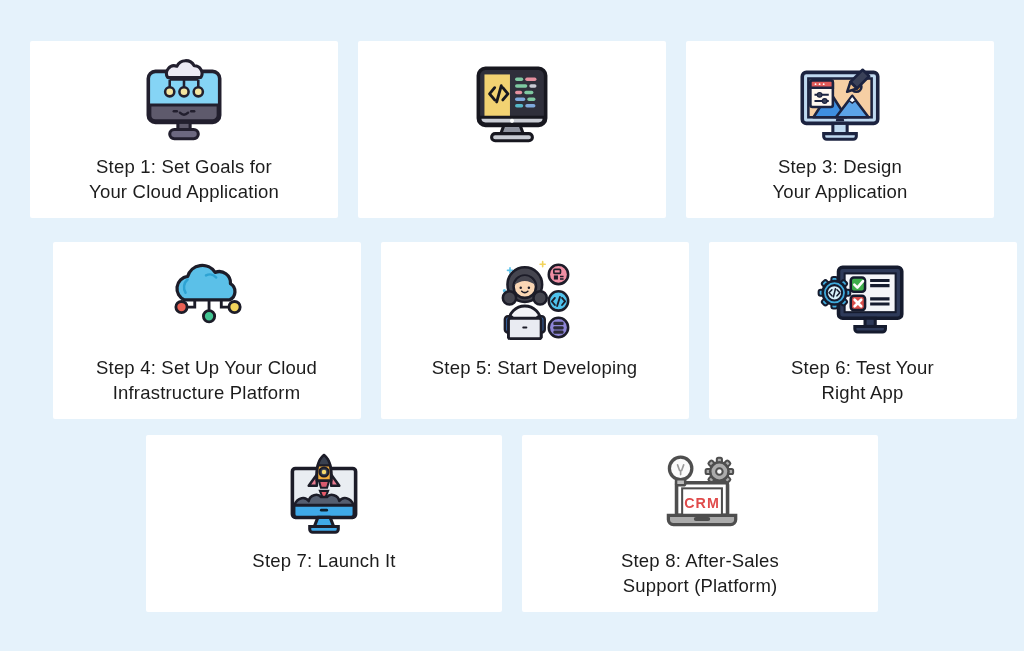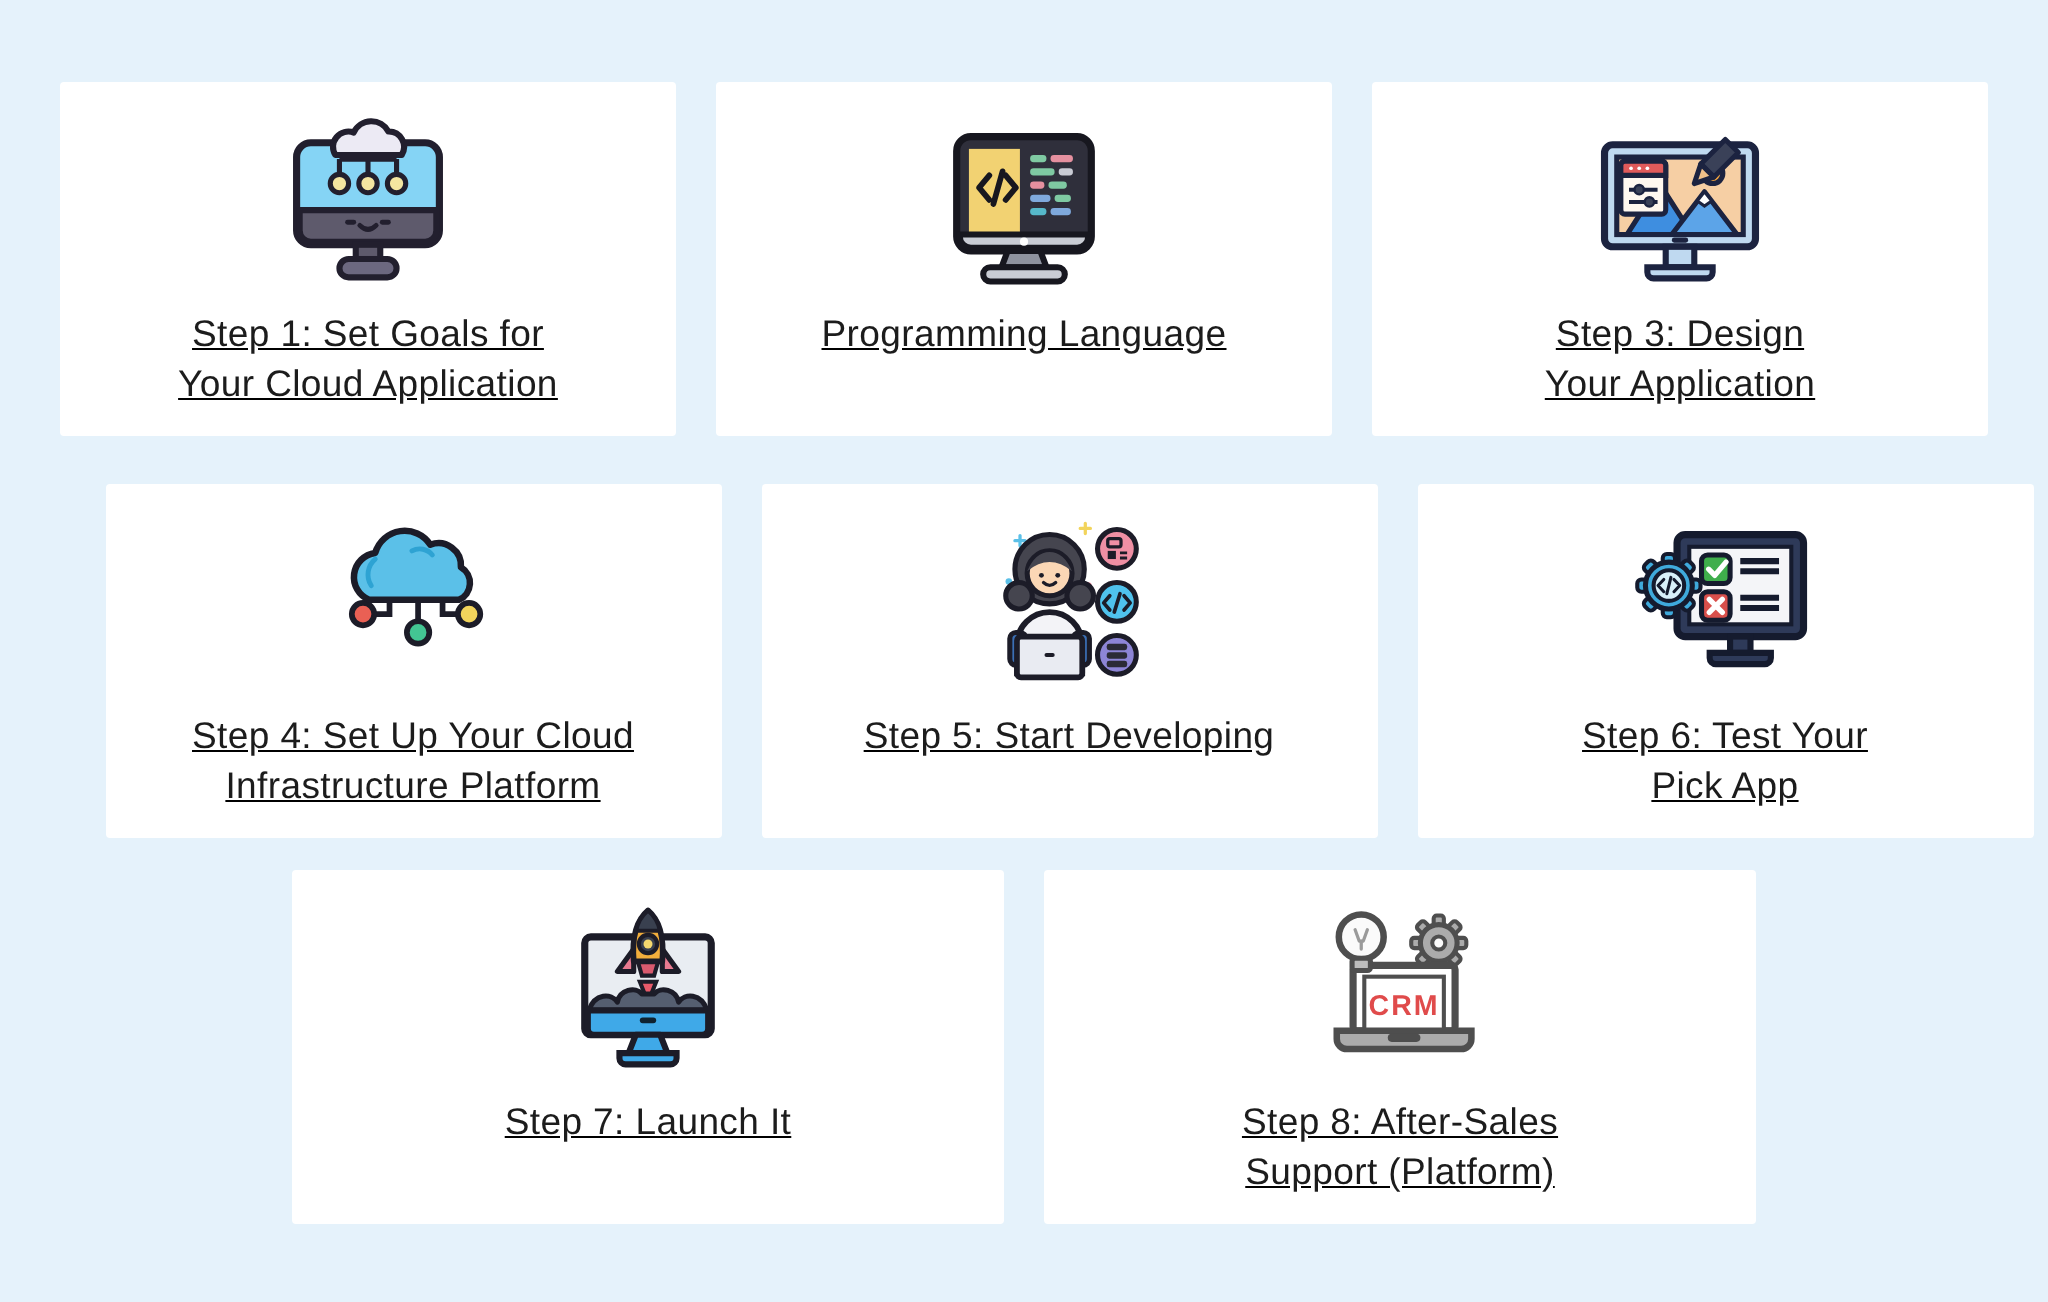--- a/index.html
+++ b/index.html
@@ -2,21 +2,21 @@
 <html><head>
 <meta charset="utf-8">
 <style>
   * { margin:0; padding:0; box-sizing:border-box; }
   html,body { width:1024px; height:651px; }
   body {
     background:#E5F2FB;
     font-family:"Liberation Sans", sans-serif;
     overflow:hidden;
   }
-  .page { width:1024px; height:651px; padding-top:41px;text-decoration:underline; }
+  .page { width:1024px; height:651px; padding-top:41px; }
   .row { display:flex; justify-content:center; gap:20px; }
   .row-1 { margin-bottom:24px; }
   .row-2 { margin-bottom:16px;margin-left:45px; }
   .card {
     background:#FFFFFF;
     width:308px; height:177px;
     border-radius:2px;
     display:flex; flex-direction:column; align-items:center;
     padding-top:15px;
   }
@@ -76,21 +76,20 @@
             <rect x="53" y="45" width="8" height="3.5" rx="1.7" fill="#56B8C9"></rect>
               <rect x="63" y="45" width="10" height="3.5" rx="1.7" fill="#7FA9DC"></rect>
           </g>
           <path d="M18.5 58 h63 v1 a5.5 5.5 0 0 1 -5.5 5.5 h-52 a5.5 5.5 0 0 1 -5.5 -5.5 z" fill="#C9CCD4" stroke="#17171F" stroke-width="3"></path>
           <circle cx="50" cy="61.5" r="2" fill="#FFFFFF"></circle>
           <path d="M42 66 l-3 8 h22 l-3 -8 z" fill="#8F939F" stroke="#17171F" stroke-width="3"></path>
           <rect x="30" y="74" width="40" height="7" rx="3.5" fill="#C9CCD4" stroke="#17171F" stroke-width="3"></rect>
         </svg>
       </div>
       <div class="label">
-        <div>Programming Language</div>
       </div>
     </div>
 
     <div class="card">
       <div class="icon-box">
         <svg width="102" height="90" viewBox="0 0 100 88">
           <rect x="13" y="14" width="74" height="50" rx="4" fill="#BFD9F0" stroke="#1C2340" stroke-width="3.5"></rect>
           <rect x="19" y="20" width="62" height="38" fill="#F6CFA4" stroke="#1C2340" stroke-width="2.5"></rect>
           <circle cx="66" cy="28" r="5" fill="#F0A23F" stroke="#1C2340" stroke-width="2.5"></circle>
           <path d="M24 58 L40 33 L56 58 Z" fill="#3E8EE0" stroke="#1C2340" stroke-width="2.5" stroke-linejoin="round"></path>
@@ -204,21 +203,21 @@
             <circle cx="0" cy="0" r="11.5" fill="#3FAADC" stroke="#151B2E" stroke-width="2.5"></circle>
             <circle cx="0" cy="0" r="7.5" fill="#D8F0FA" stroke="#151B2E" stroke-width="2"></circle>
             <path d="M-2.5 -3 l-2.8 3 2.8 3 M2.5 -3 l2.8 3 -2.8 3 M1 -4 l-2 8" stroke="#151B2E" stroke-width="1.5" fill="none" stroke-linecap="round" stroke-linejoin="round"></path>
           </g>
           <rect x="52" y="58" width="10" height="8" fill="#2E3A59" stroke="#151B2E" stroke-width="3"></rect>
           <path d="M42 66 h30 v2.5 a3 3 0 0 1 -3 3 h-24 a3 3 0 0 1 -3 -3 z" fill="#2E3A59" stroke="#151B2E" stroke-width="3"></path>
         </svg>
       </div>
       <div class="label">
         <div>Step 6: Test Your</div>
-        <div>Pick App</div>
+        <div>Right App</div>
       </div>
     </div>
   </div>
 
   <div class="row row-3">
 
     <div class="card">
       <div class="icon-box">
         <svg width="102" height="90" viewBox="0 0 100 88">
           <rect x="19" y="16" width="62" height="48" rx="3" fill="#E9EDF2" stroke="#1C1C28" stroke-width="3.5"></rect>

